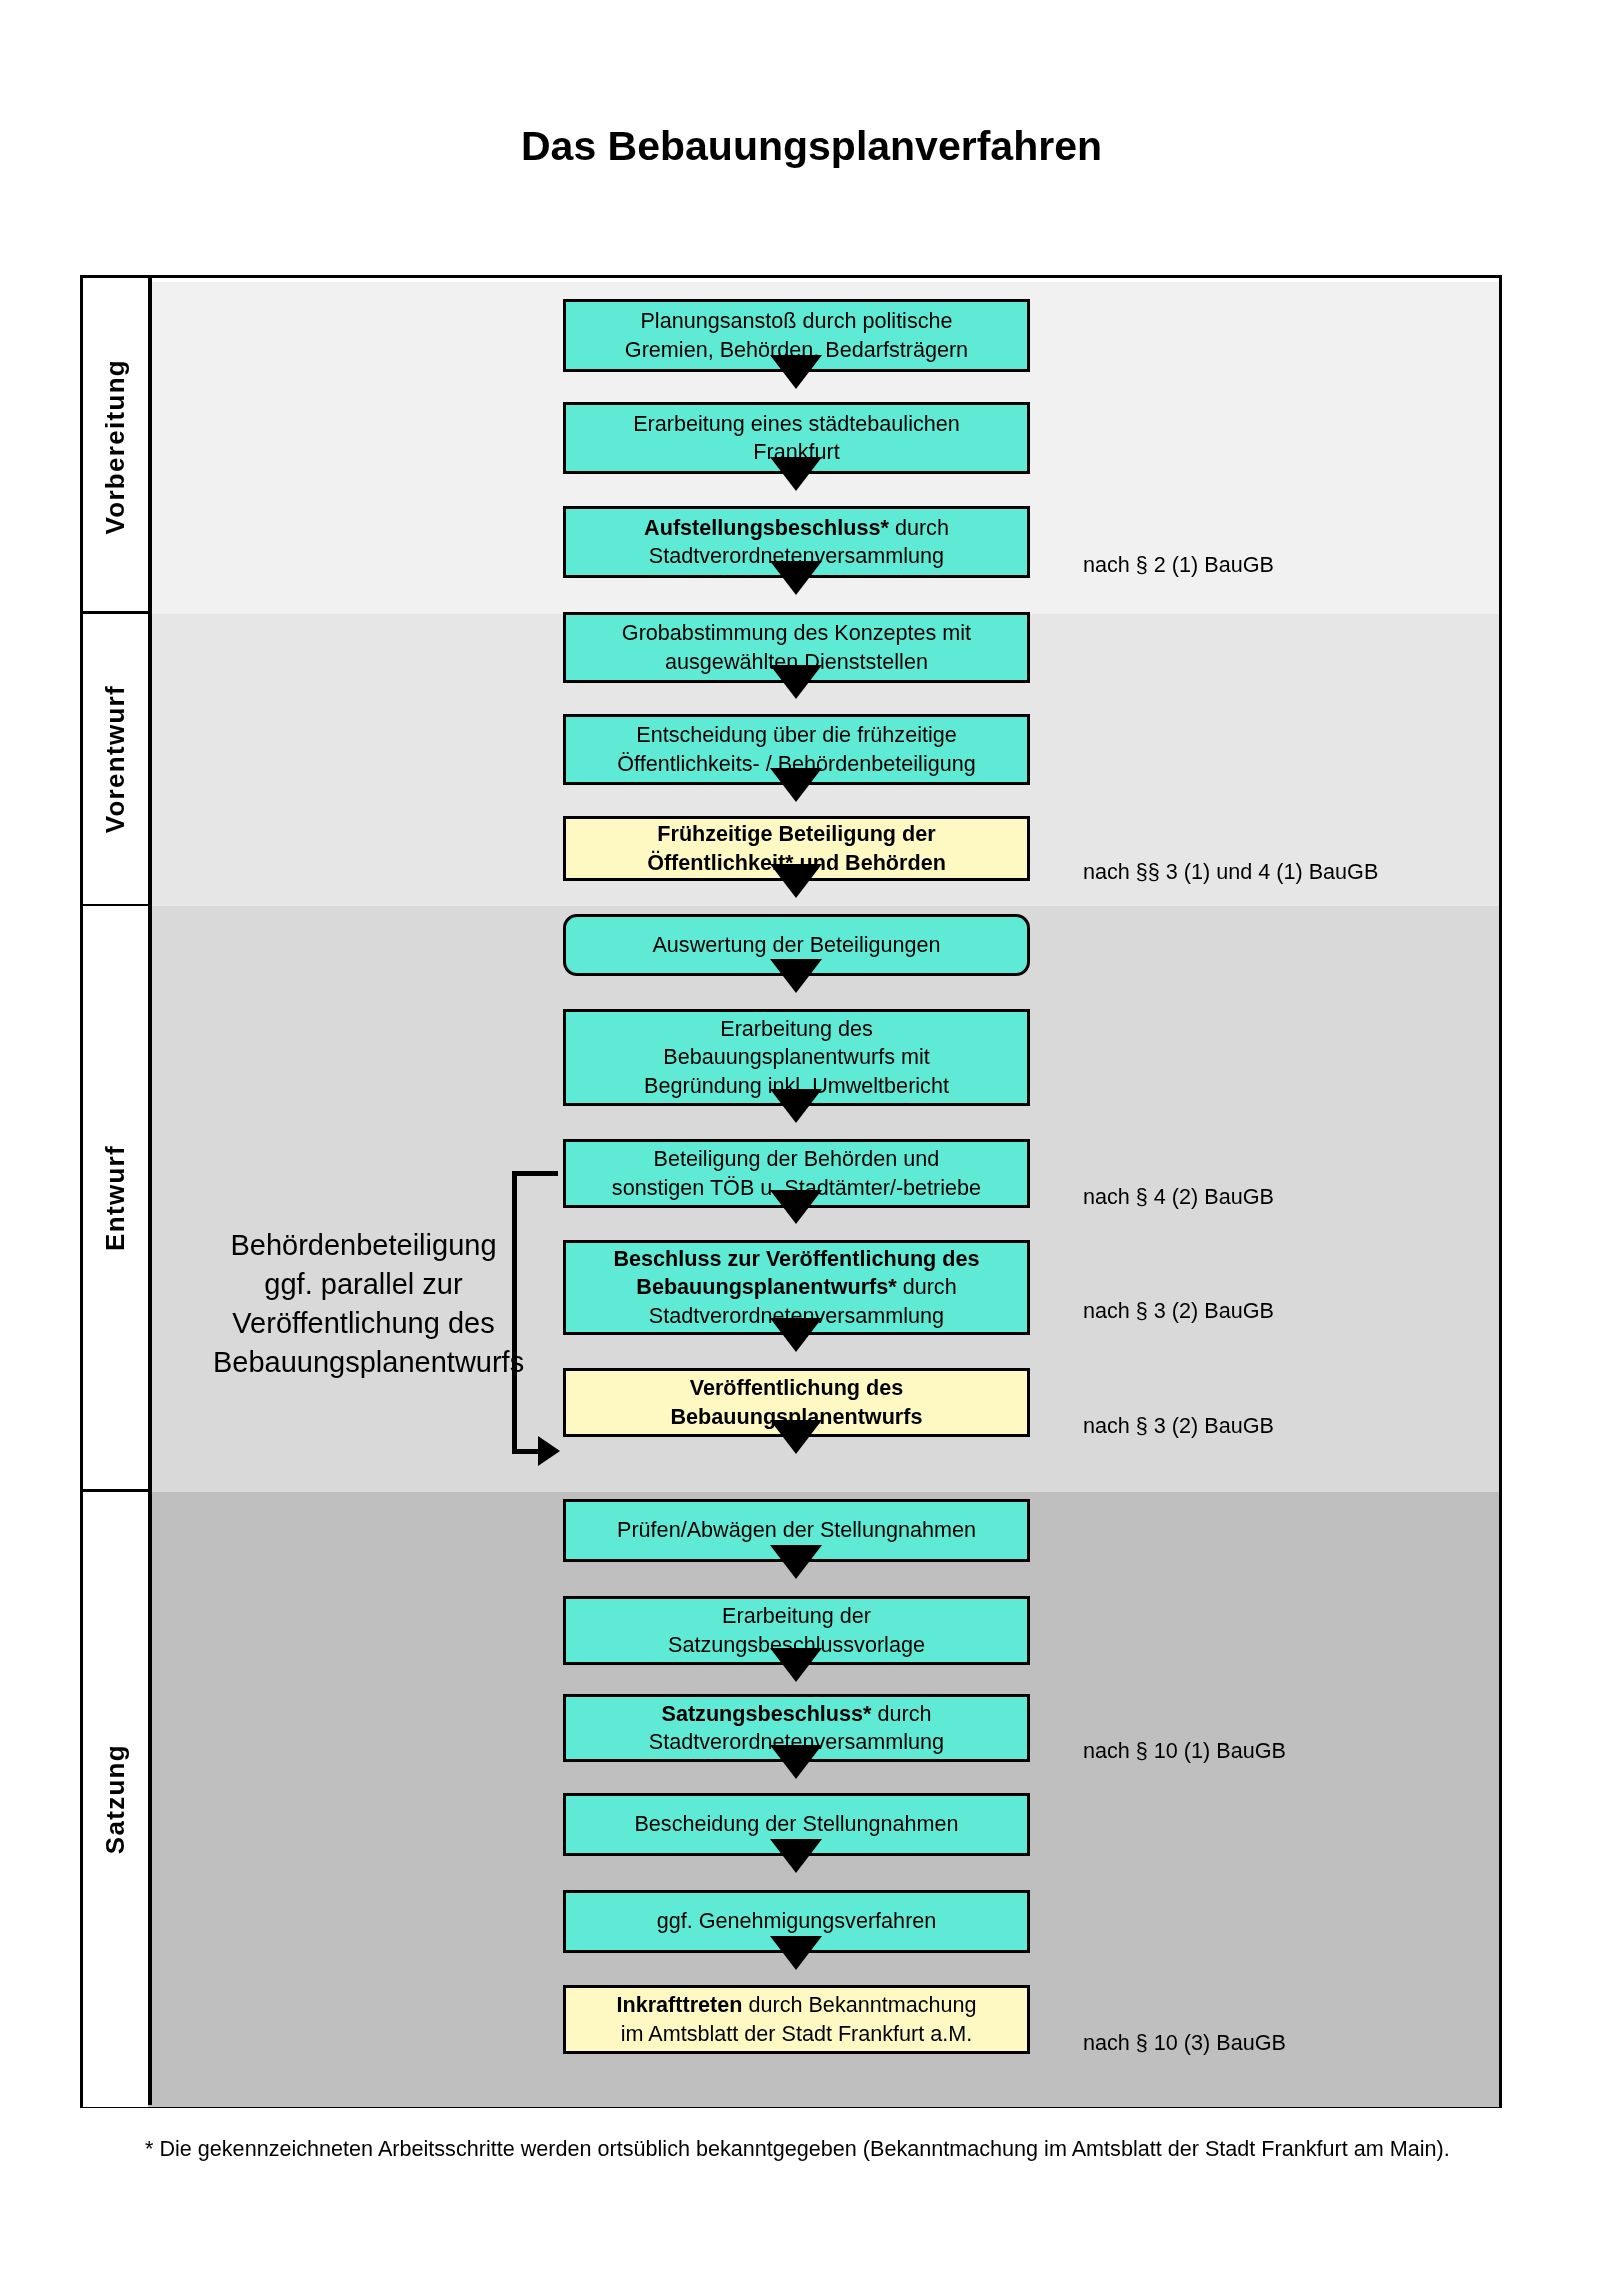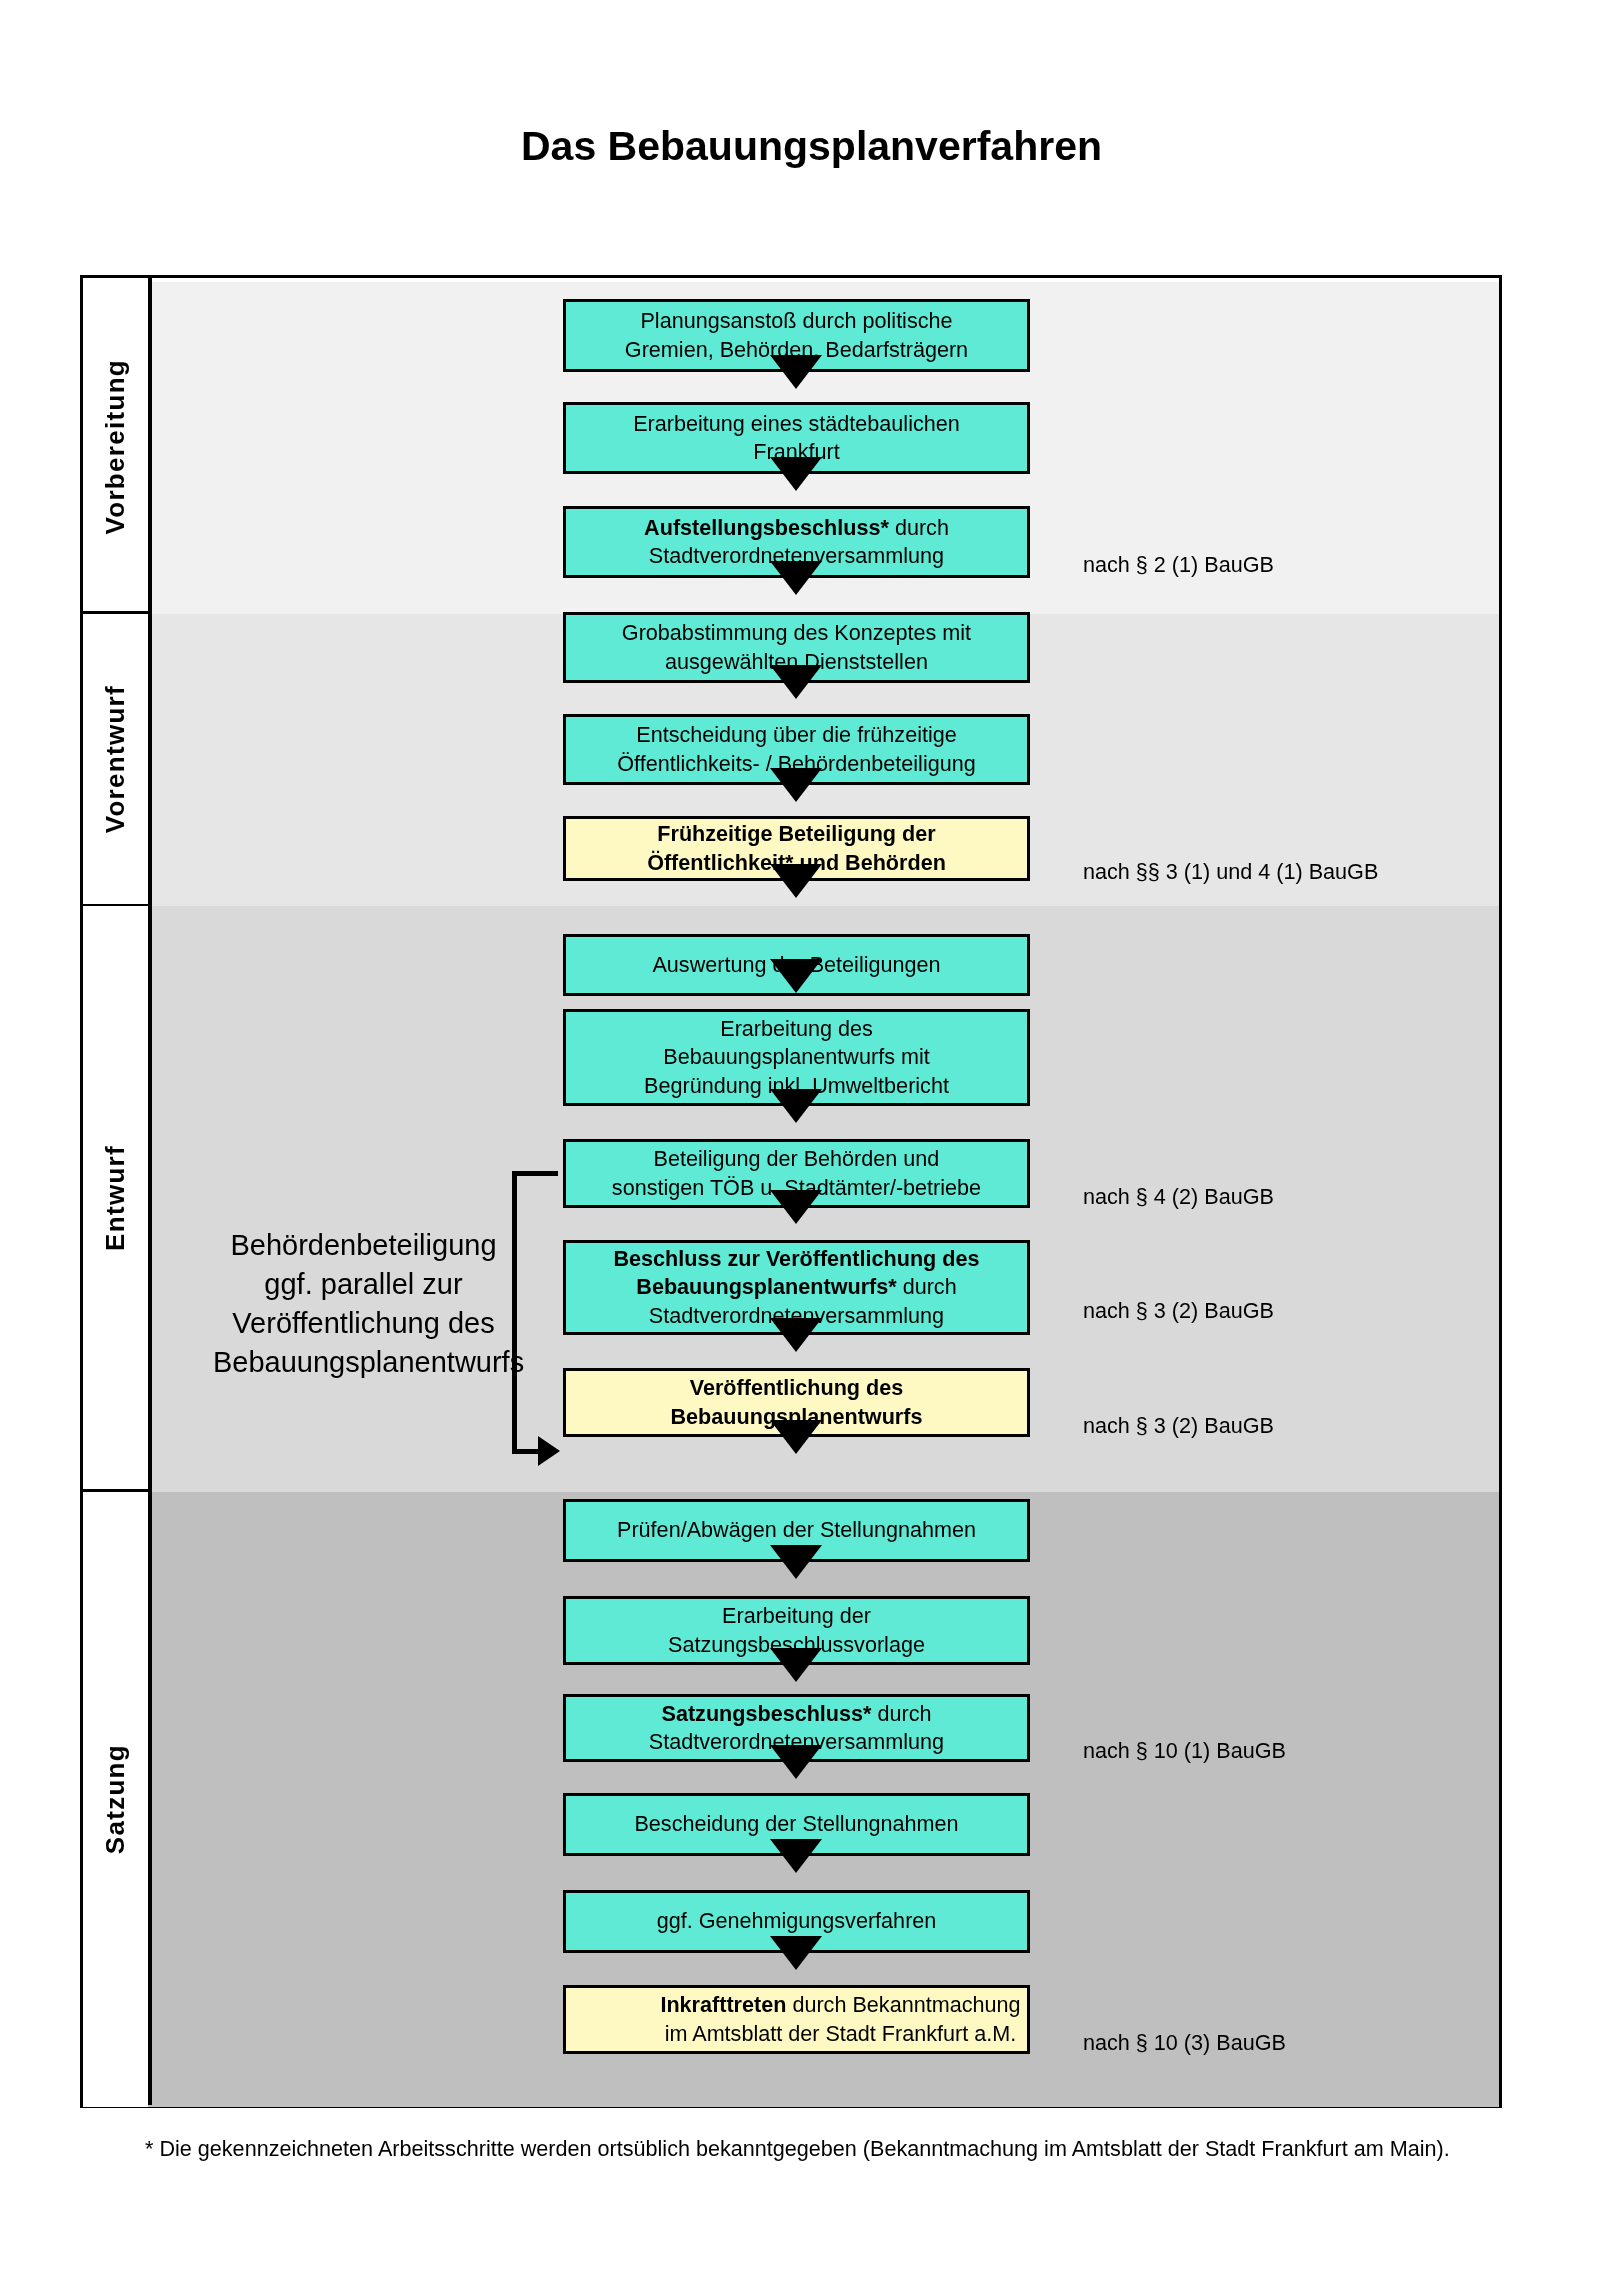--- a/index.html
+++ b/index.html
@@ -220,21 +220,21 @@
           </div>
         </div>
         <div class="arrow-down" style="left: 687px; top: 490px;"></div>
         <div class="pbox hl" style="left: 480px; width: 467px; top: 538px; height: 65px;">
           <div>
             <div><b>Frühzeitige Beteiligung der</b></div>
             <div><b>Öffentlichkeit* und Behörden</b></div>
           </div>
         </div>
         <div class="arrow-down" style="left: 687px; top: 586px;"></div>
-        <div class="pbox" style="left: 480px; width: 467px; top: 656px; height: 62px;">
+        <div class="pbox" style="left: 480px; width: 467px; top: 636px; height: 62px; border-radius: 14px;">
           <div>
             <div><span>Auswertung der Beteiligungen</span></div>
           </div>
         </div>
         <div class="arrow-down" style="left: 687px; top: 681px;"></div>
         <div class="pbox" style="left: 480px; width: 467px; top: 731px; height: 97px;">
           <div>
             <div><span>Erarbeitung des</span></div>
             <div><span>Bebauungsplanentwurfs mit</span></div>
             <div><span>Begründung inkl. Umweltbericht</span></div>
@@ -288,21 +288,21 @@
             <div><span>Bescheidung der Stellungnahmen</span></div>
           </div>
         </div>
         <div class="arrow-down" style="left: 687px; top: 1561px;"></div>
         <div class="pbox" style="left: 480px; width: 467px; top: 1612px; height: 63px;">
           <div>
             <div><span>ggf. Genehmigungsverfahren</span></div>
           </div>
         </div>
         <div class="arrow-down" style="left: 687px; top: 1658px;"></div>
-        <div class="pbox hl" style="left: 480px; width: 467px; top: 1707px; height: 69px; justify-content: flex-end;">
+        <div class="pbox hl" style="left: 480px; width: 467px; top: 1707px; height: 69px;">
           <div>
             <div><b>Inkrafttreten</b><span> durch Bekanntmachung</span></div>
             <div><span>im Amtsblatt der Stadt Frankfurt a.M.</span></div>
           </div>
         </div>
         <div class="lawnote" style="left: 1000px; top: 274px;">nach § 2 (1) BauGB</div>
         <div class="lawnote" style="left: 1000px; top: 581px;">nach §§ 3 (1) und 4 (1) BauGB</div>
         <div class="lawnote" style="left: 1000px; top: 906px;">nach § 4 (2) BauGB</div>
         <div class="lawnote" style="left: 1000px; top: 1020px;">nach § 3 (2) BauGB</div>
         <div class="lawnote" style="left: 1000px; top: 1135px;">nach § 3 (2) BauGB</div>

